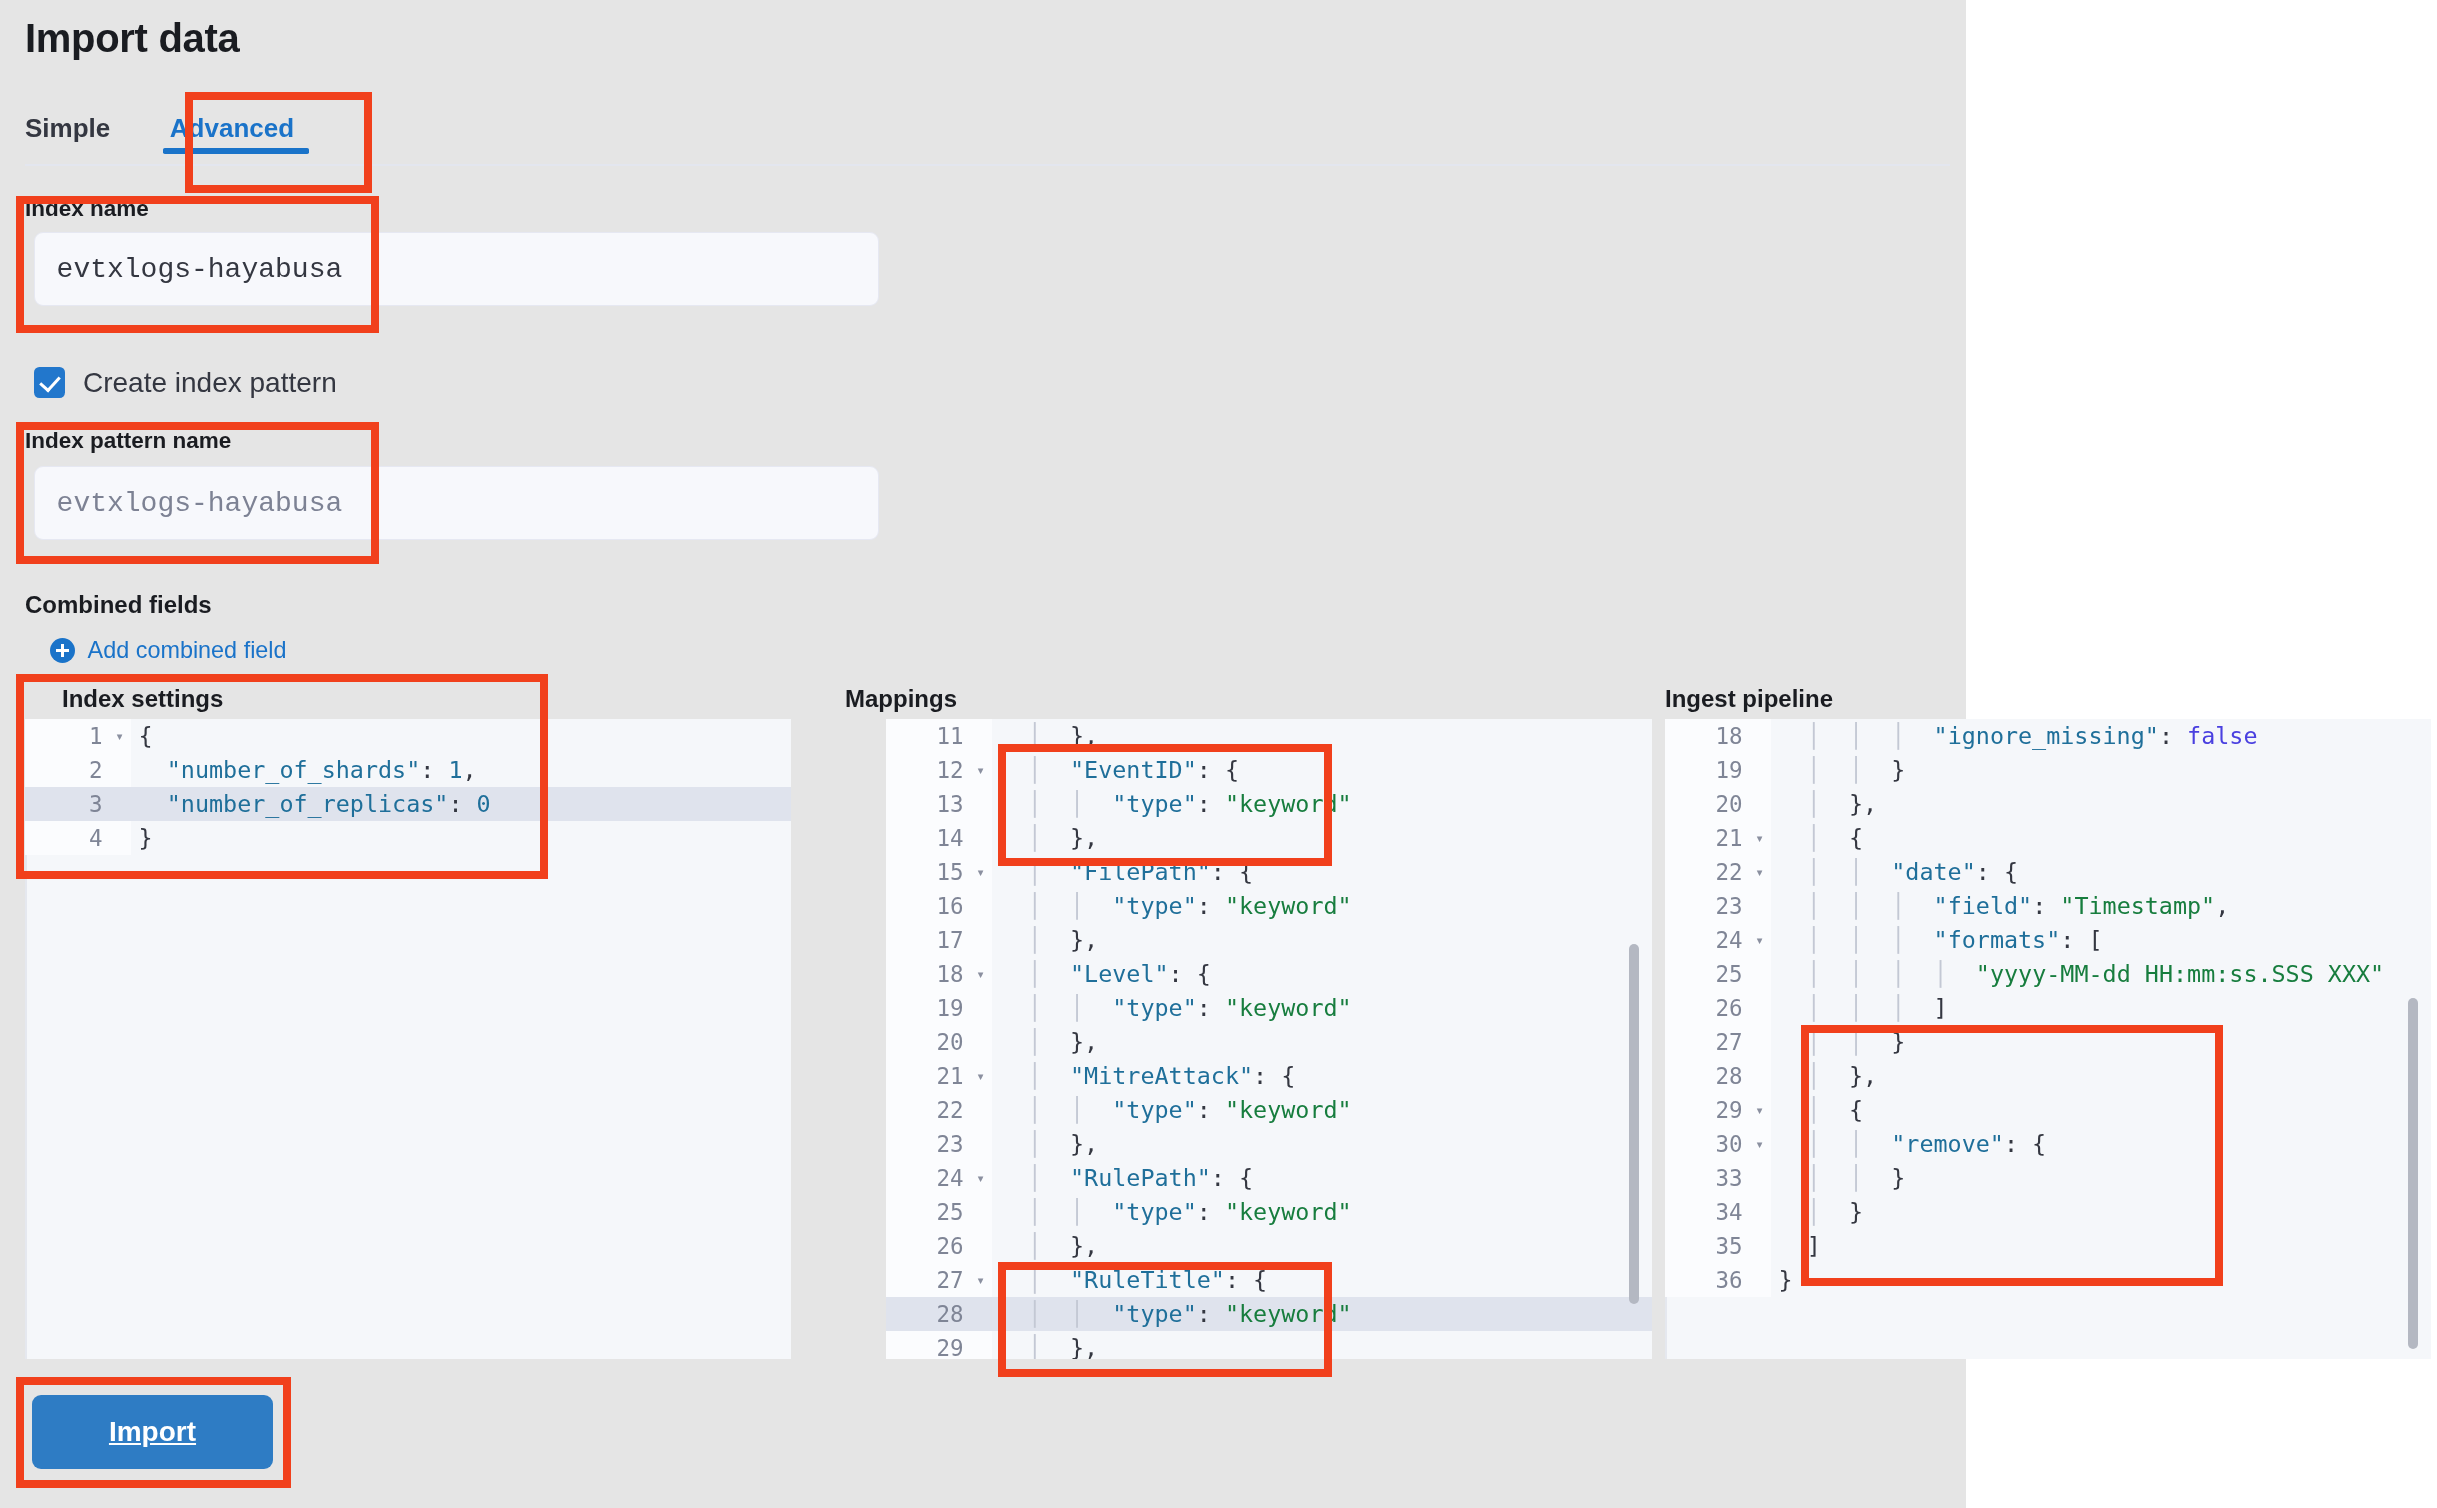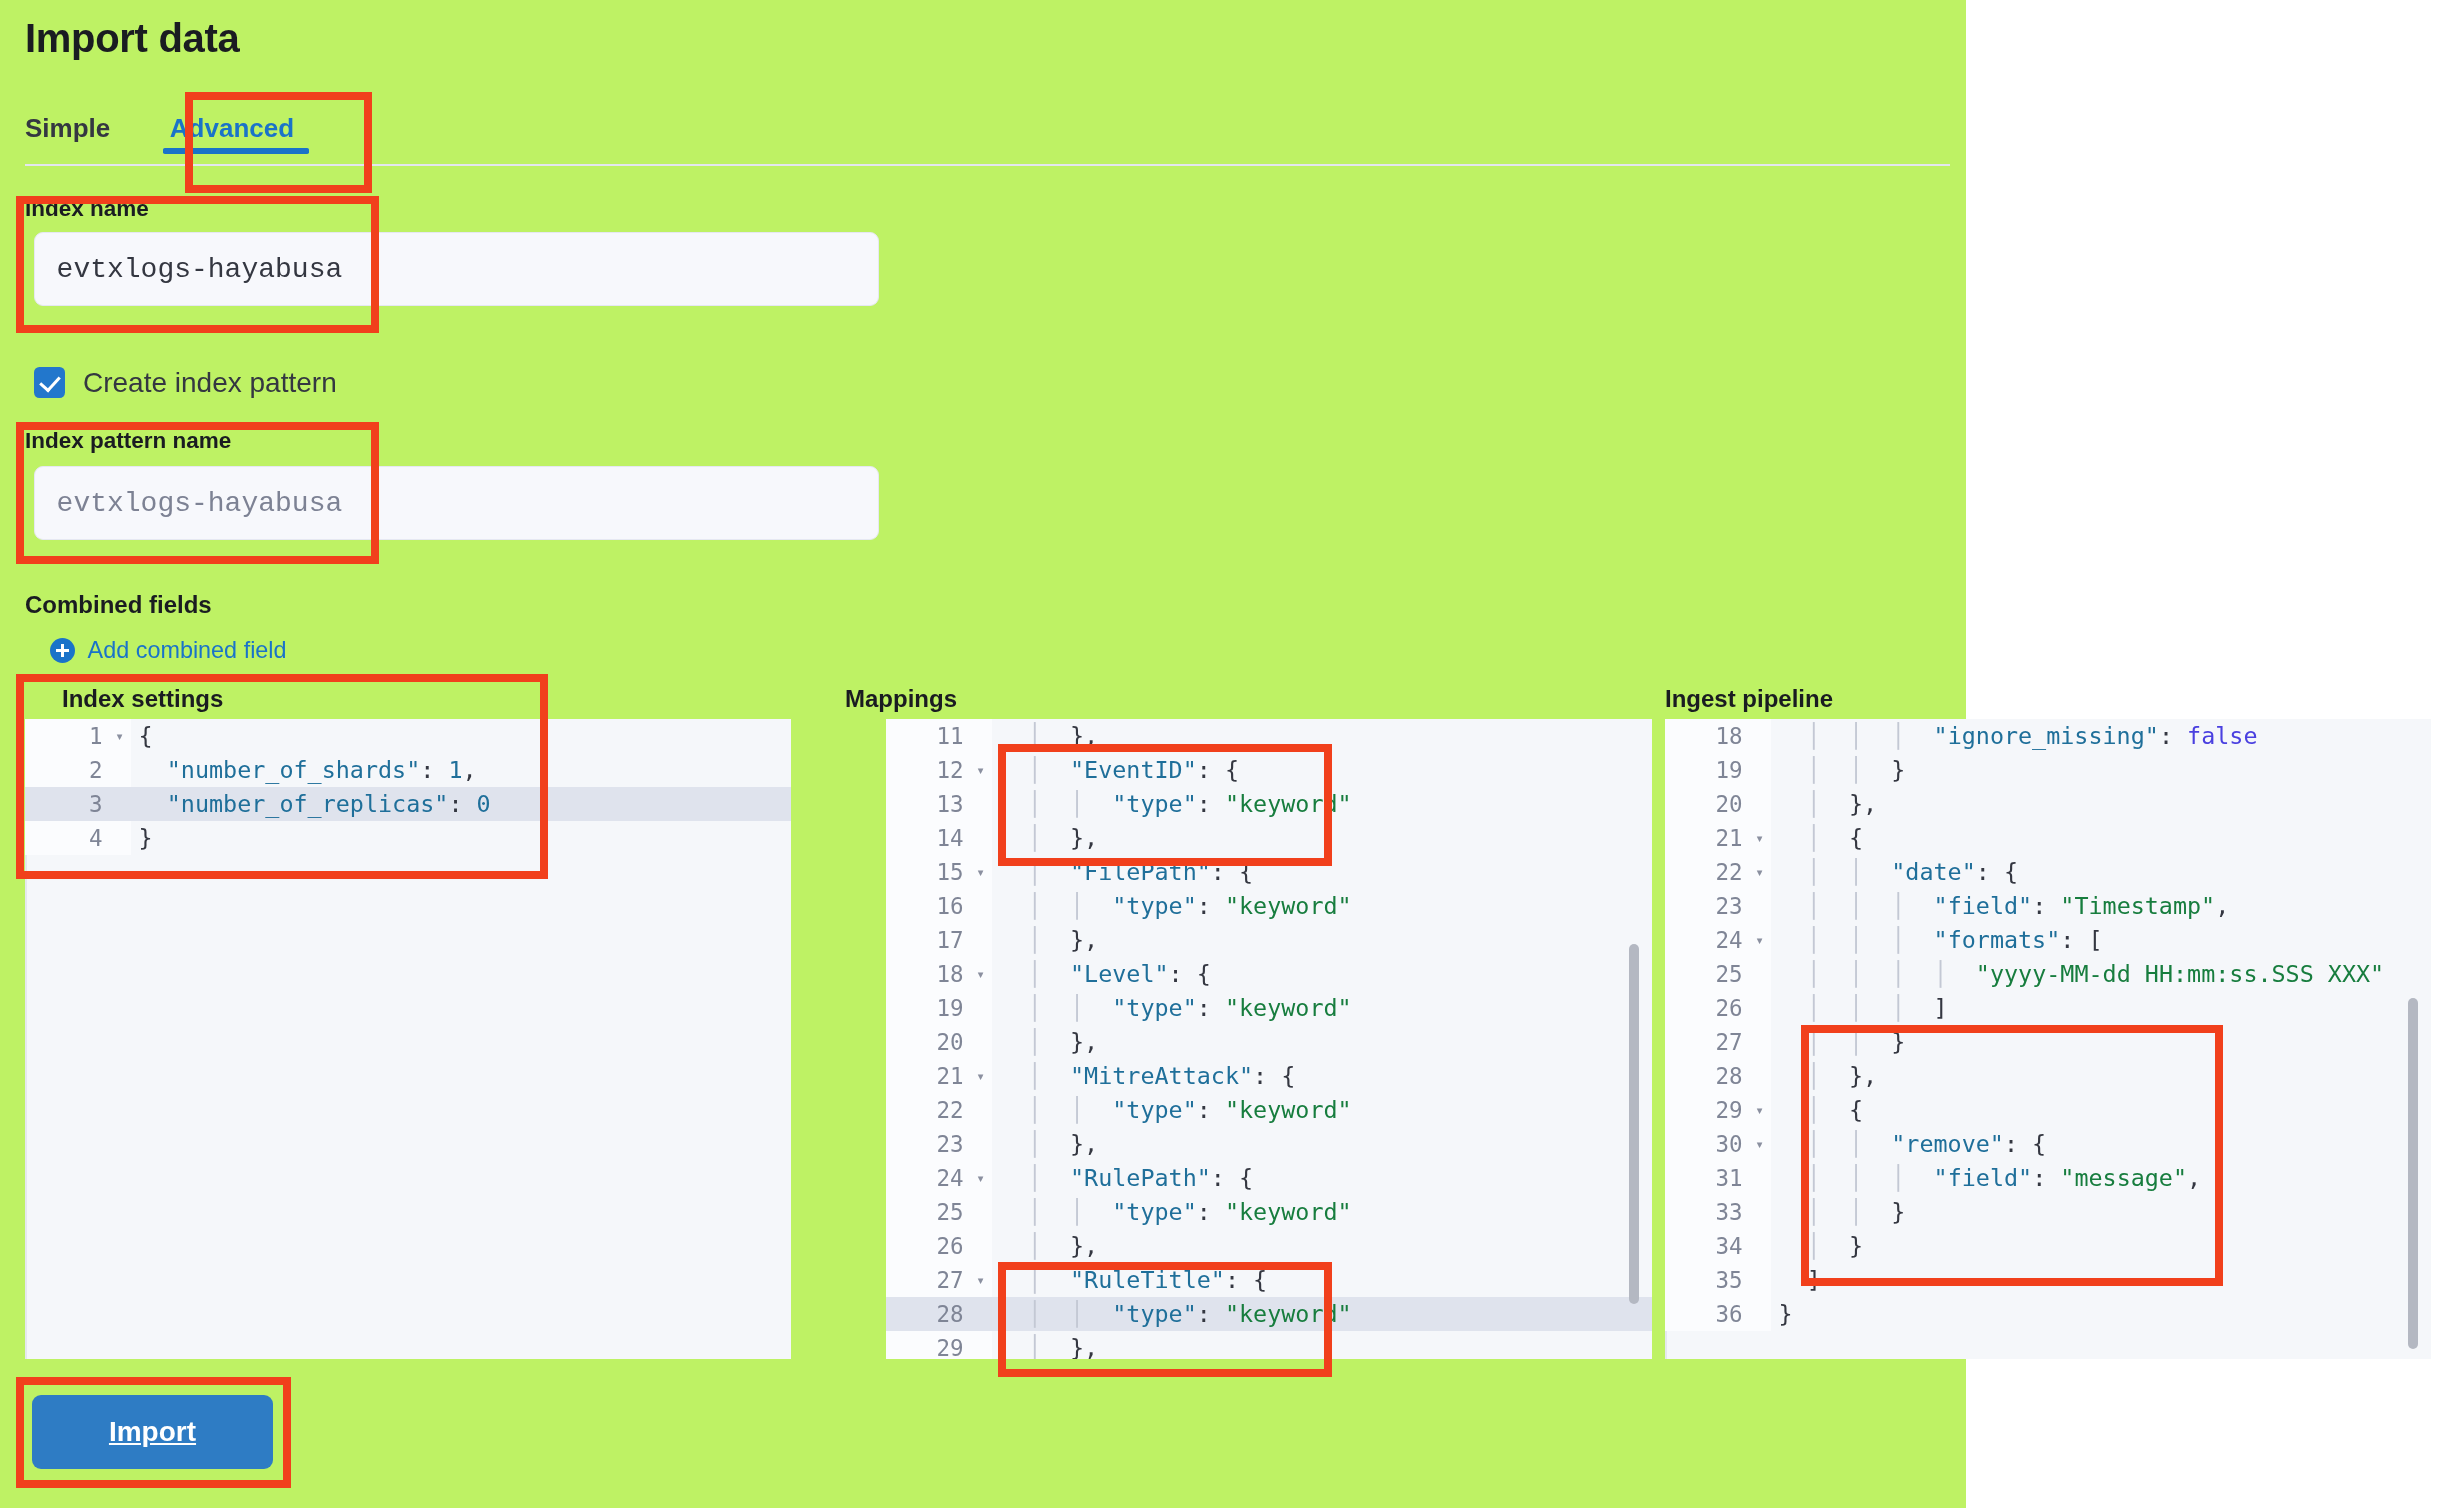--- a/index.html
+++ b/index.html
@@ -3,21 +3,21 @@
 <meta charset="utf-8">
 <style>
   * { box-sizing: border-box; }
   html, body {
     margin: 0; padding: 0;
     background: #ffffff;
     width: 2438px; height: 1508px;
     overflow: hidden;
     font-family: "Liberation Sans", sans-serif;
   }
-  .page { position: relative; width: 1966px; height: 1508px; background: #bef264; }
+  .page { position: relative; width: 1966px; height: 1508px; background: #e5e5e5; }
 
   
   .page-title {
     position: absolute; left: 25px; top: 16px;
     font-size: 40px; font-weight: 700; color: #1a1c21;
     letter-spacing: -0.3px;
   }
 
   
   .tabs {
@@ -370,25 +370,20 @@
       </div>
       <div class="ed-row">
         <div class="ed-gutter">29</div>
         <div class="ed-fold">▾</div>
         <div class="ed-code">  <span class="guide">│</span>  {</div>
       </div>
       <div class="ed-row">
         <div class="ed-gutter">30</div>
         <div class="ed-fold">▾</div>
         <div class="ed-code">  <span class="guide">│</span>  <span class="guide">│</span>  <span class="tk-key">"remove"</span>: {</div>
-      </div>
-      <div class="ed-row">
-        <div class="ed-gutter">31</div>
-        <div class="ed-fold"></div>
-        <div class="ed-code">  <span class="guide">│</span>  <span class="guide">│</span>  <span class="guide">│</span>  <span class="tk-key">"field"</span>: <span class="tk-str">"message"</span>,</div>
       </div>
       <div class="ed-row">
         <div class="ed-gutter">33</div>
         <div class="ed-fold"></div>
         <div class="ed-code">  <span class="guide">│</span>  <span class="guide">│</span>  }</div>
       </div>
       <div class="ed-row">
         <div class="ed-gutter">34</div>
         <div class="ed-fold"></div>
         <div class="ed-code">  <span class="guide">│</span>  }</div>

